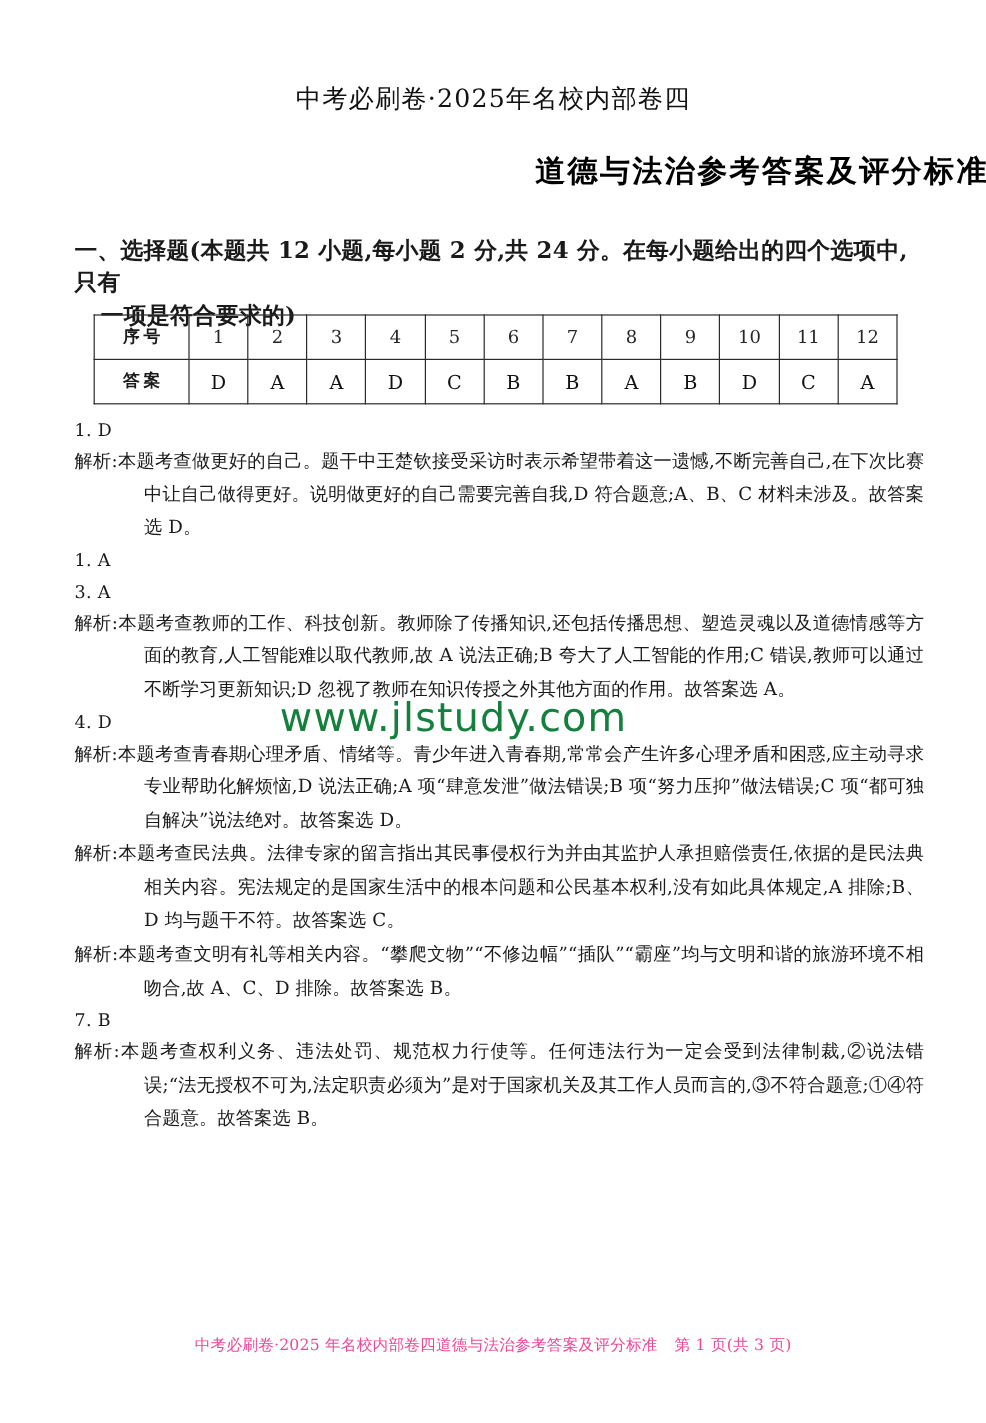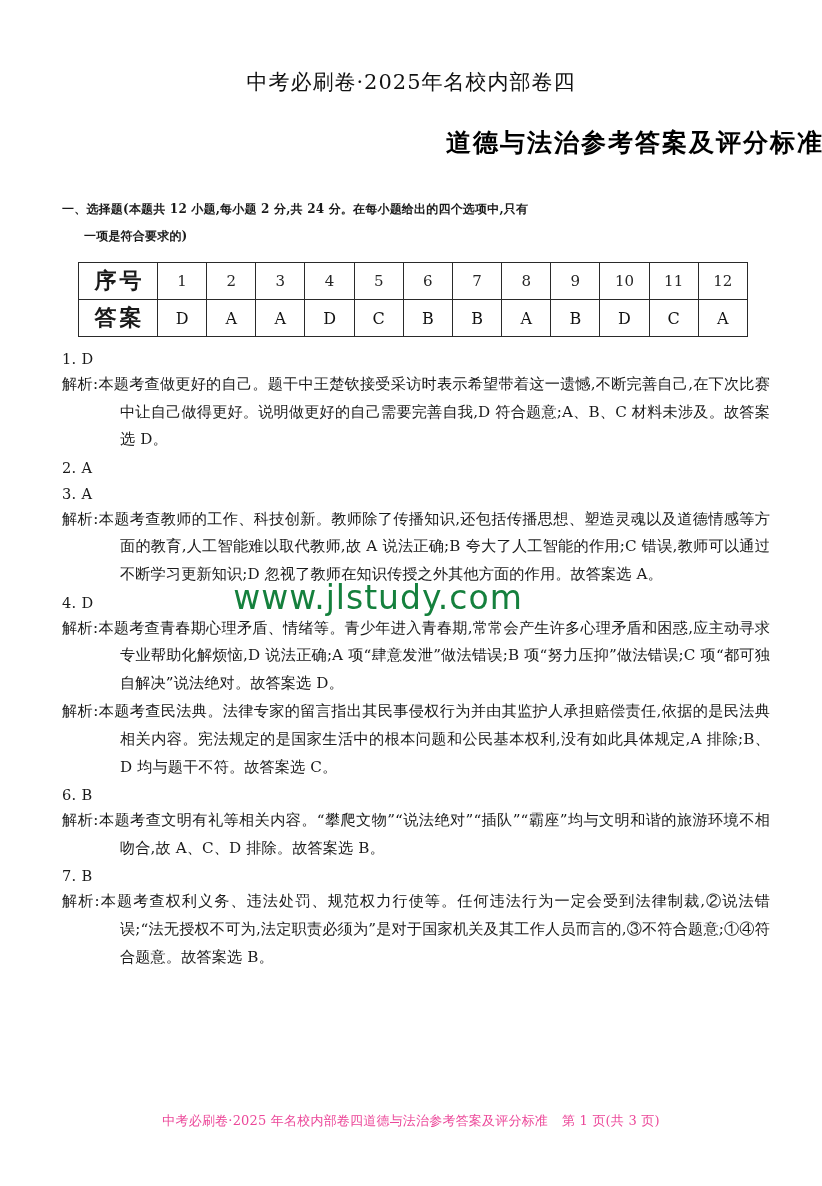--- a/index.html
+++ b/index.html
@@ -46,21 +46,21 @@
     font-family: "DejaVu Sans", "Liberation Sans", sans-serif;
     color: #000;
   }
 
   
   .section-head {
     position: absolute;
     top: 196px;
     left: 62px;
     width: 700px;
-    font-size: 12px;
+    font-size: 19px;
     font-weight: bold;
     line-height: 27px;
     letter-spacing: 0.2px;
     text-indent: 0;
   }
   .section-head .ln2 {
     display: block;
     text-indent: 22px;
   }
 
@@ -77,21 +77,21 @@
     border: 1.4px solid #2a2a2a;
     height: 34px;
     text-align: center;
     vertical-align: middle;
     font-size: 16px;
     font-family: "DejaVu Serif", "Liberation Serif", serif;
   }
   .answer-table td.rowhead {
     width: 76px;
     font-weight: bold;
-    font-size: 22px;
+    font-size: 14px;
     letter-spacing: 3px;
     text-indent: 3px;
   }
   .answer-table td.num {
     font-size: 15px;
     color: #262626;
   }
   .answer-table td.ans {
     font-size: 16px;
     color: #111;
@@ -206,40 +206,39 @@
   </table>
 
   <div class="explanations">
 
     <div class="expl-block">
       <div class="expl-key">1. D</div>
       <div class="expl-body"><span class="lead">解析:</span><span>本题考查做更好的自己。题干中王楚钦接受采访时表示希望带着这一遗憾,不断完善自己,在下次比赛中让自己做得更好。说明做更好的自己需要完善自我,D 符合题意;A、B、C 材料未涉及。故答案选 D。</span></div>
     </div>
 
     <div class="expl-block">
-      <div class="expl-key">2. A</div>
+      <div class="expl-key">1. A</div>
     </div>
 
     <div class="expl-block">
       <div class="expl-key">3. A</div>
       <div class="expl-body"><span class="lead">解析:</span><span>本题考查教师的工作、科技创新。教师除了传播知识,还包括传播思想、塑造灵魂以及道德情感等方面的教育,人工智能难以取代教师,故 A 说法正确;B 夸大了人工智能的作用;C 错误,教师可以通过不断学习更新知识;D 忽视了教师在知识传授之外其他方面的作用。故答案选 A。</span></div>
     </div>
 
     <div class="expl-block">
       <div class="expl-key">4. D</div>
       <div class="expl-body"><span class="lead">解析:</span><span>本题考查青春期心理矛盾、情绪等。青少年进入青春期,常常会产生许多心理矛盾和困惑,应主动寻求专业帮助化解烦恼,D 说法正确;A 项“肆意发泄”做法错误;B 项“努力压抑”做法错误;C 项“都可独自解决”说法绝对。故答案选 D。</span></div>
     </div>
 
     <div class="expl-block">
       <div class="expl-body"><span class="lead">解析:</span><span>本题考查民法典。法律专家的留言指出其民事侵权行为并由其监护人承担赔偿责任,依据的是民法典相关内容。宪法规定的是国家生活中的根本问题和公民基本权利,没有如此具体规定,A 排除;B、D 均与题干不符。故答案选 C。</span></div>
     </div>
 
     <div class="expl-block">
-      <div class="expl-key">6. B</div>
-      <div class="expl-body"><span class="lead">解析:</span><span>本题考查文明有礼等相关内容。“攀爬文物”“说法绝对”“插队”“霸座”均与文明和谐的旅游环境不相吻合,故 A、C、D 排除。故答案选 B。</span></div>
+      <div class="expl-body"><span class="lead">解析:</span><span>本题考查文明有礼等相关内容。“攀爬文物”“不修边幅”“插队”“霸座”均与文明和谐的旅游环境不相吻合,故 A、C、D 排除。故答案选 B。</span></div>
     </div>
 
     <div class="expl-block">
       <div class="expl-key">7. B</div>
       <div class="expl-body"><span class="lead">解析:</span><span>本题考查权利义务、违法处罚、规范权力行使等。任何违法行为一定会受到法律制裁,②说法错误;“法无授权不可为,法定职责必须为”是对于国家机关及其工作人员而言的,③不符合题意;①④符合题意。故答案选 B。</span></div>
     </div>
 
   </div>
 
   <div class="watermark">www.jlstudy.com</div>

